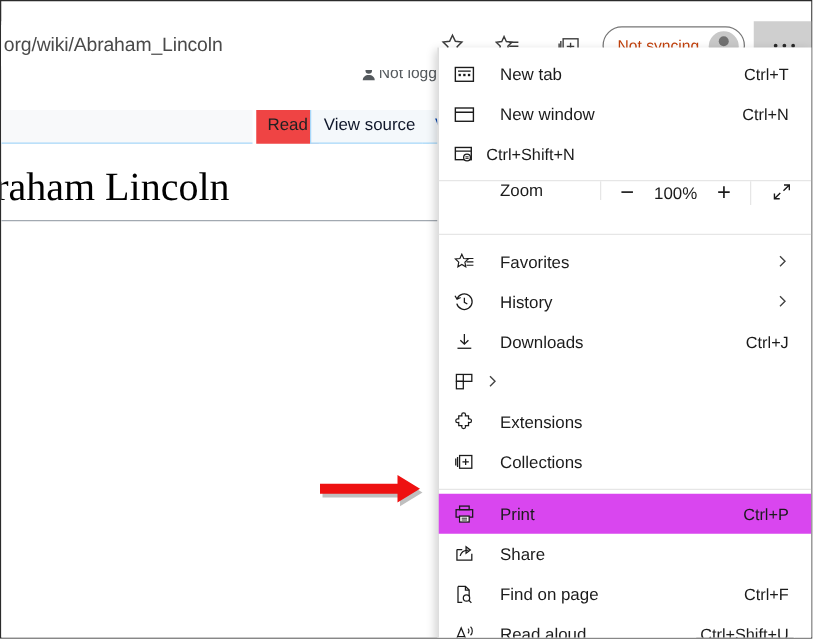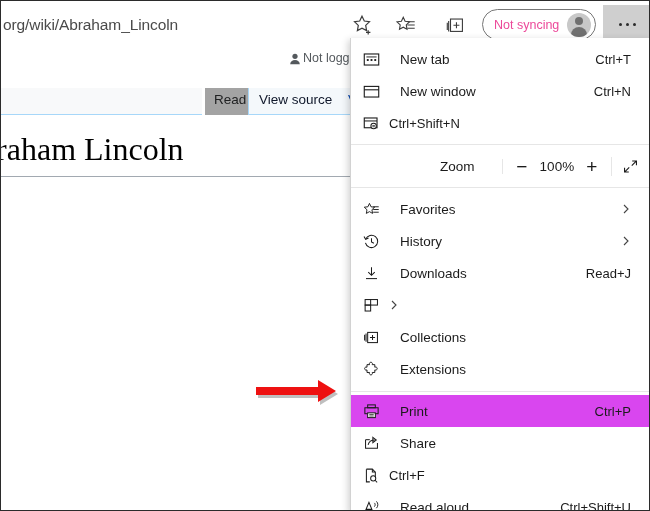--- a/index.html
+++ b/index.html
@@ -16,21 +16,21 @@
     width: 650px;
     height: 511px;
     background: #ffffff;
     border: 1px solid #2b2b2b;
     overflow: hidden;
   }
 
   
   .toolbar {
     position: absolute;
-    left: 0; top: 4px;
+    left: 0; top: 16px;
     width: 526px; height: 39px;
     background: #ffffff;
   }
   .omnibox {
     position: absolute;
     left: -10px; top: 3px;
     width: 397px; height: 33px;
     background: #ffffff;
     border-radius: 3px;
     display: flex;
@@ -62,21 +62,21 @@
     left: 481px; top: 4px;
     width: 114px; height: 31px;
     border: 1px solid #767676;
     border-radius: 16px;
     background: #ffffff;
     display: flex;
     align-items: center;
   }
   .profile-label {
     font-size: 12.5px;
-    color: #ec4899;
+    color: #c2410c;
     margin-left: 11px;
     white-space: nowrap;
   }
   .avatar-circle {
     position: absolute;
     right: 4px; top: 3px;
     width: 24px; height: 24px;
     border-radius: 50%;
     background: #c8c8c8;
     overflow: hidden;
@@ -142,21 +142,21 @@
     background: #f8f9fa;
     border-bottom: 1px solid #a7d7f9;
   }
   .tab-read {
     position: absolute;
     left: 204px; top: 0;
     height: 27px;
     padding: 4px 9px 0 9px;
     font-size: 13.5px;
     color: #202122;
-    background: #a3a3a3;
+    background: #ef4444;
   }
   .tab-vs {
     position: absolute;
     left: 247px; top: 0;
     height: 27px;
     padding: 4px 10px 0 10px;
     font-size: 13.5px;
     color: #0f172a;
     background: #f4f8fb;
     border-left: 1px solid #a7d7f9;
@@ -257,22 +257,21 @@
   }
   .menu-sep-full {
     height: 1px;
     background: #e6e6e6;
   }
 
   
   .zoom-row {
     display: flex;
     height: 42px;
-    align-items: center;
-    padding-left: 40px;
+    align-items: flex-start;
   }
   .zoom-label-cell {
     width: 130px;
     display: flex; align-items: center;
     padding-left: 49px;
     font-size: 13.5px;
     color: #1b1b1b;
     border-right: 1px solid #e6e6e6;
   }
   .zoom-ctrl-cell {
@@ -472,55 +471,55 @@
     </div>
 
     <div class="mi">
       <span class="mi-icon">
         <svg width="17" height="17" viewBox="0 0 20 20">
           <path d="M10 2.5v9.5M6.2 8.4L10 12.2l3.8-3.8" fill="none" stroke="#1b1b1b" stroke-width="1.2"></path>
           <path d="M3.5 16h13" stroke="#1b1b1b" stroke-width="1.2"></path>
         </svg>
       </span>
       <span class="mi-label">Downloads</span>
-      <span class="mi-accel">Read+J</span>
+      <span class="mi-accel">Ctrl+J</span>
     </div>
 
     <div class="mi">
       <span class="mi-icon">
         <svg width="17" height="17" viewBox="0 0 20 20">
           <rect x="2.5" y="3" width="14.5" height="6.5" fill="none" stroke="#1b1b1b" stroke-width="1.2"></rect>
           <rect x="2.5" y="9.5" width="6.5" height="7" fill="none" stroke="#1b1b1b" stroke-width="1.2"></rect>
           <path d="M9 3v6.5" stroke="#1b1b1b" stroke-width="1.2"></path>
         </svg>
       </span>
       <svg class="mi-chev" viewBox="0 0 10 10">
         <path d="M3 1l4 4-4 4" fill="none" stroke="#444" stroke-width="1.1"></path>
       </svg>
     </div>
 
     <div class="mi">
       <span class="mi-icon">
         <svg width="17" height="17" viewBox="0 0 20 20">
+          <path d="M7.5 3.2c0-1 .8-1.7 1.8-1.7s1.8.8 1.8 1.7c0 .5-.2.8-.2 1.1h3v3c.3 0 .6-.2 1.1-.2 1 0 1.7.8 1.7 1.8s-.8 1.8-1.7 1.8c-.5 0-.8-.2-1.1-.2v3h-3c0 .3.2.6.2 1.1 0 1-.8 1.7-1.8 1.7s-1.8-.8-1.8-1.7c0-.5.2-.8.2-1.1h-3v-3c-.3 0-.6.2-1.1.2-1 0-1.7-.8-1.7-1.8s.8-1.8 1.7-1.8c.5 0 .8.2 1.1.2v-3h3c0-.3-.2-.6-.2-1.1z" fill="none" stroke="#1b1b1b" stroke-width="1.15"></path>
+        </svg>
+      </span>
+      <span class="mi-label">Extensions</span>
+      <span class="mi-accel"></span>
+    </div>
+
+    <div class="mi">
+      <span class="mi-icon">
+        <svg width="17" height="17" viewBox="0 0 20 20">
           <rect x="5.5" y="4" width="11.5" height="12" fill="none" stroke="#1b1b1b" stroke-width="1.2"></rect>
           <path d="M3.6 5.3v9.6M1.9 6.8v6.6" stroke="#1b1b1b" stroke-width="1.2" fill="none"></path>
           <path d="M11.2 7v6M8.2 10h6" stroke="#1b1b1b" stroke-width="1.2" fill="none"></path>
         </svg>
       </span>
       <span class="mi-label">Collections</span>
-      <span class="mi-accel"></span>
-    </div>
-
-    <div class="mi">
-      <span class="mi-icon">
-        <svg width="17" height="17" viewBox="0 0 20 20">
-          <path d="M7.5 3.2c0-1 .8-1.7 1.8-1.7s1.8.8 1.8 1.7c0 .5-.2.8-.2 1.1h3v3c.3 0 .6-.2 1.1-.2 1 0 1.7.8 1.7 1.8s-.8 1.8-1.7 1.8c-.5 0-.8-.2-1.1-.2v3h-3c0 .3.2.6.2 1.1 0 1-.8 1.7-1.8 1.7s-1.8-.8-1.8-1.7c0-.5.2-.8.2-1.1h-3v-3c-.3 0-.6.2-1.1.2-1 0-1.7-.8-1.7-1.8s.8-1.8 1.7-1.8c.5 0 .8.2 1.1.2v-3h3c0-.3-.2-.6-.2-1.1z" fill="none" stroke="#1b1b1b" stroke-width="1.15"></path>
-        </svg>
-      </span>
-      <span class="mi-label">Extensions</span>
       <span class="mi-accel"></span>
     </div>
 
     <div style="height:6px"></div>
     <div class="menu-sep-full"></div>
     <div style="height:3px"></div>
 
     <div class="mi hl">
       <span class="mi-icon">
         <svg width="17" height="17" viewBox="0 0 20 20">
@@ -550,20 +549,21 @@
     <div class="mi">
       <span class="mi-icon">
         <svg width="17" height="17" viewBox="0 0 20 20">
           <path d="M4 2.5h7l3.5 3.5v5.5" fill="none" stroke="#1b1b1b" stroke-width="1.2"></path>
           <path d="M4 2.5v15h4" fill="none" stroke="#1b1b1b" stroke-width="1.2"></path>
           <path d="M11 2.5V6h3.5" fill="none" stroke="#1b1b1b" stroke-width="1.2"></path>
           <circle cx="12" cy="13.4" r="3" fill="none" stroke="#1b1b1b" stroke-width="1.2"></circle>
           <path d="M14.2 15.6l2.4 2.4" stroke="#1b1b1b" stroke-width="1.2"></path>
         </svg>
       </span>
+      <span class="mi-label">Find on page</span>
       <span class="mi-accel">Ctrl+F</span>
     </div>
 
     <div class="mi">
       <span class="mi-icon">
         <svg width="17" height="17" viewBox="0 0 20 20">
           <path d="M2 16L7 4l5 12M3.8 12.2h6.5" fill="none" stroke="#1b1b1b" stroke-width="1.2"></path>
           <path d="M13.4 4.6c1.2 1 1.2 3.2 0 4.4" fill="none" stroke="#1b1b1b" stroke-width="1.1"></path>
           <path d="M15.8 2.8c2.2 1.8 2.2 6 0 8" fill="none" stroke="#1b1b1b" stroke-width="1.1"></path>
         </svg>

